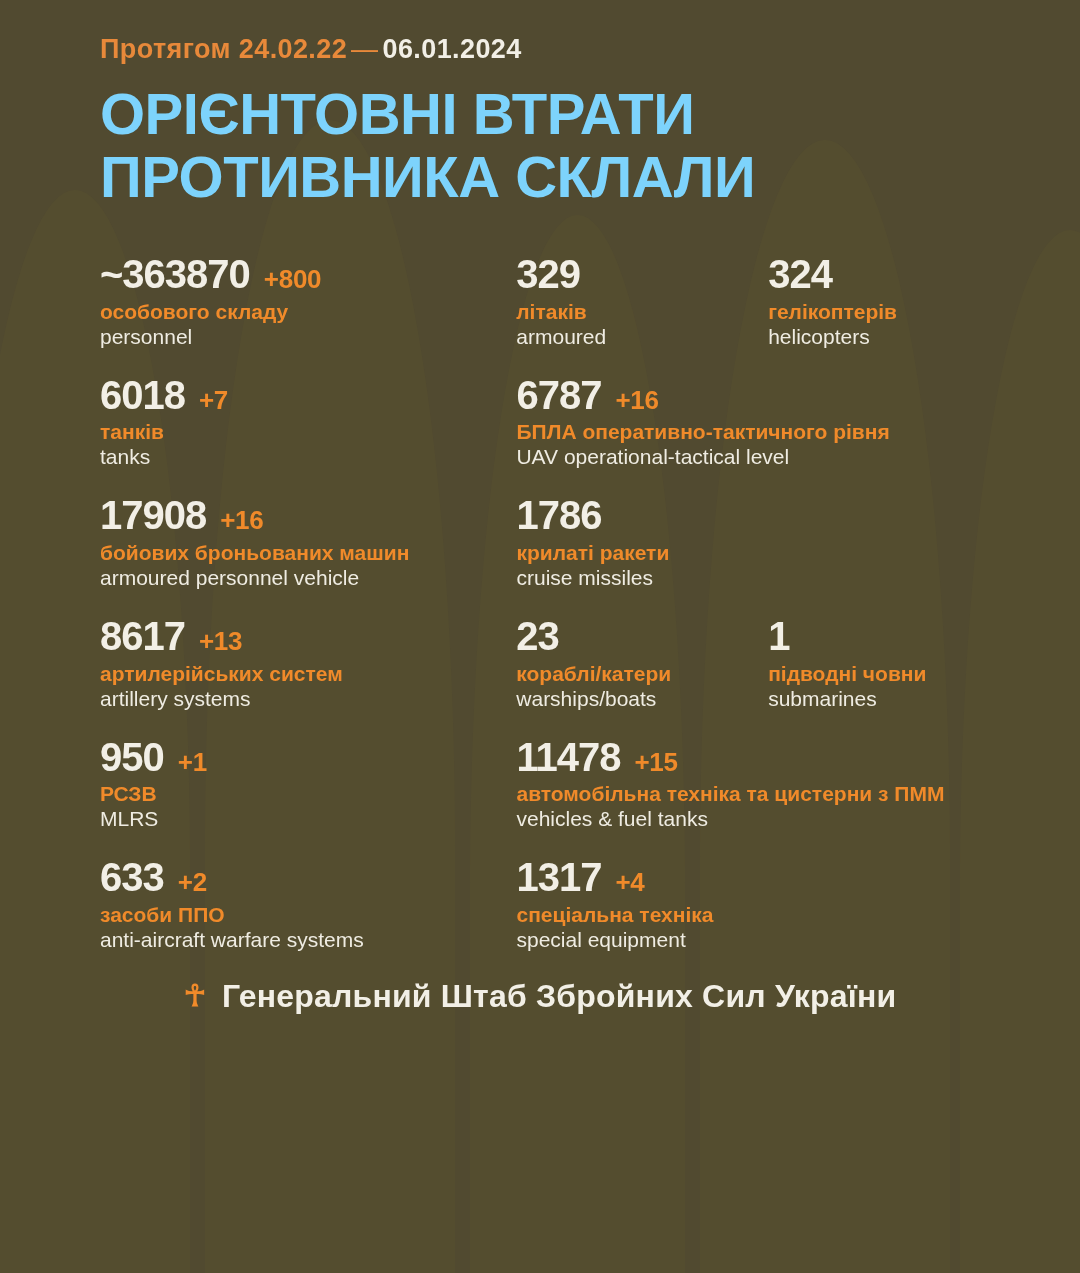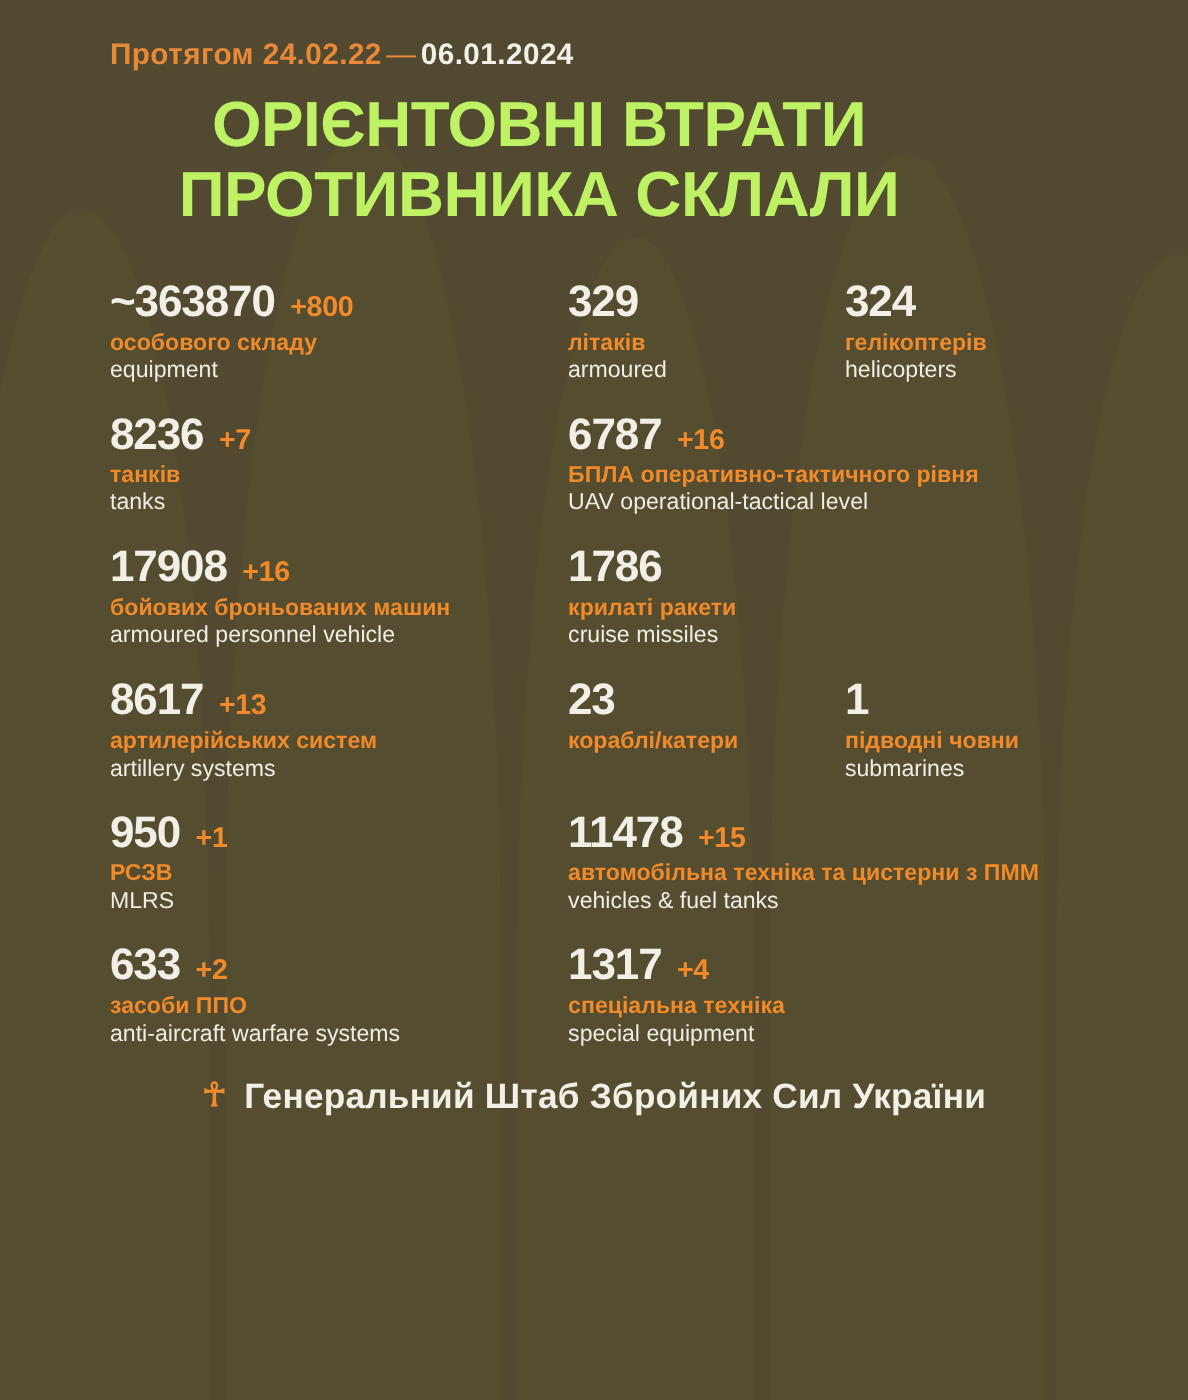--- a/index.html
+++ b/index.html
@@ -53,29 +53,28 @@
   .header-line .dash {
     color: #e8893a;
     padding: 0 4px;
   }
   .header-line .date {
     color: #f2efe6;
     font-weight: 700;
   }
 
   .title {
-    color: #bef264;
+    color: #7dd3fc;
     font-weight: 700;
     font-size: 58px;
     line-height: 1.08;
     letter-spacing: -0.5px;
     text-transform: uppercase;
     margin: 0 0 46px 0;
     max-width: 780px;
-    text-align: center;
   }
   .title span { display: block; }
 
   .grid {
     display: block;
   }
   .row {
     display: flex;
     align-items: flex-start;
     margin-bottom: 26px;
@@ -169,21 +168,21 @@
 
   <div class="grid">
 
     <div class="row">
       <div class="cell col-a">
         <div class="numline">
           <span class="num">~363870</span>
           <span class="delta">+800</span>
         </div>
         <div class="lbl-ua">особового складу</div>
-        <div class="lbl-en">equipment</div>
+        <div class="lbl-en">personnel</div>
       </div>
       <div class="cell col-b">
         <div class="numline">
           <span class="num">329</span>
           <span class="delta"></span>
         </div>
         <div class="lbl-ua">літаків</div>
         <div class="lbl-en">armoured</div>
       </div>
       <div class="cell col-c">
@@ -192,21 +191,21 @@
           <span class="delta"></span>
         </div>
         <div class="lbl-ua">гелікоптерів</div>
         <div class="lbl-en">helicopters</div>
       </div>
     </div>
 
     <div class="row">
       <div class="cell col-a">
         <div class="numline">
-          <span class="num">8236</span>
+          <span class="num">6018</span>
           <span class="delta">+7</span>
         </div>
         <div class="lbl-ua">танків</div>
         <div class="lbl-en">tanks</div>
       </div>
       <div class="cell col-b-wide">
         <div class="numline">
           <span class="num">6787</span>
           <span class="delta">+16</span>
         </div>
@@ -242,20 +241,21 @@
         </div>
         <div class="lbl-ua">артилерійських систем</div>
         <div class="lbl-en">artillery systems</div>
       </div>
       <div class="cell col-b">
         <div class="numline">
           <span class="num">23</span>
           <span class="delta"></span>
         </div>
         <div class="lbl-ua">кораблі/катери</div>
+        <div class="lbl-en">warships/boats</div>
       </div>
       <div class="cell col-c">
         <div class="numline">
           <span class="num">1</span>
           <span class="delta"></span>
         </div>
         <div class="lbl-ua">підводні човни</div>
         <div class="lbl-en">submarines</div>
       </div>
     </div>

